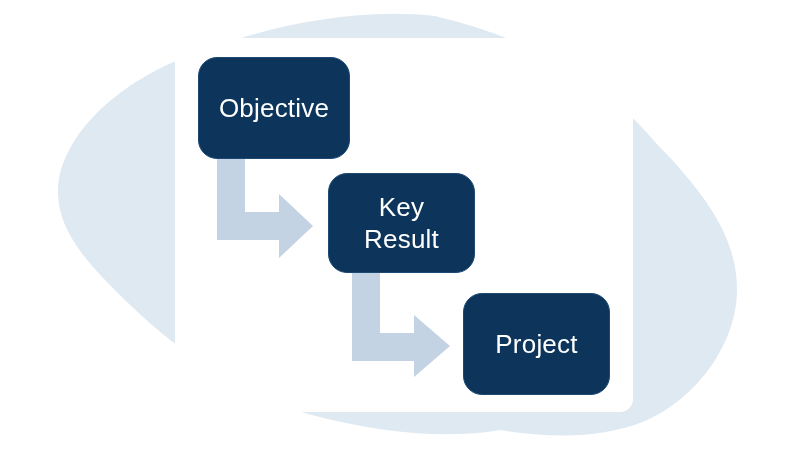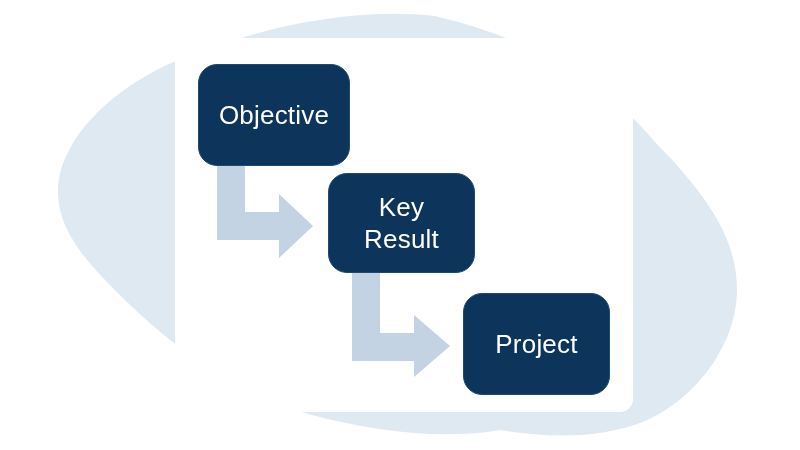--- a/index.html
+++ b/index.html
@@ -42,21 +42,21 @@
     box-sizing: border-box;
   }
   .node-label {
     color: #ffffff;
     font-size: 26px;
     line-height: 1.25;
     text-align: center;
     white-space: pre-line;
     letter-spacing: 0.2px;
   }
-  .node-objective { left: 198px; top: 64px;  width: 152px; height: 102px; }
+  .node-objective { left: 198px; top: 57px;  width: 152px; height: 102px; }
   .node-keyresult { left: 328px; top: 173px; width: 147px; height: 100px; }
   .node-project   { left: 463px; top: 293px; width: 147px; height: 102px; }
 </style>
 </head>
 <body>
 
 <div class="stage">
 
   <svg class="layer" viewBox="0 0 800 450" aria-hidden="true">
     <path d="M435 16

